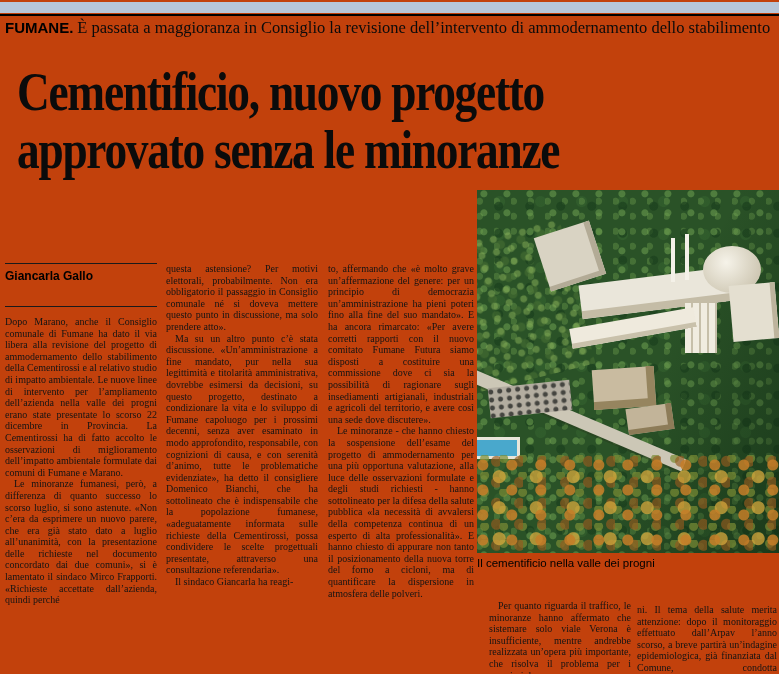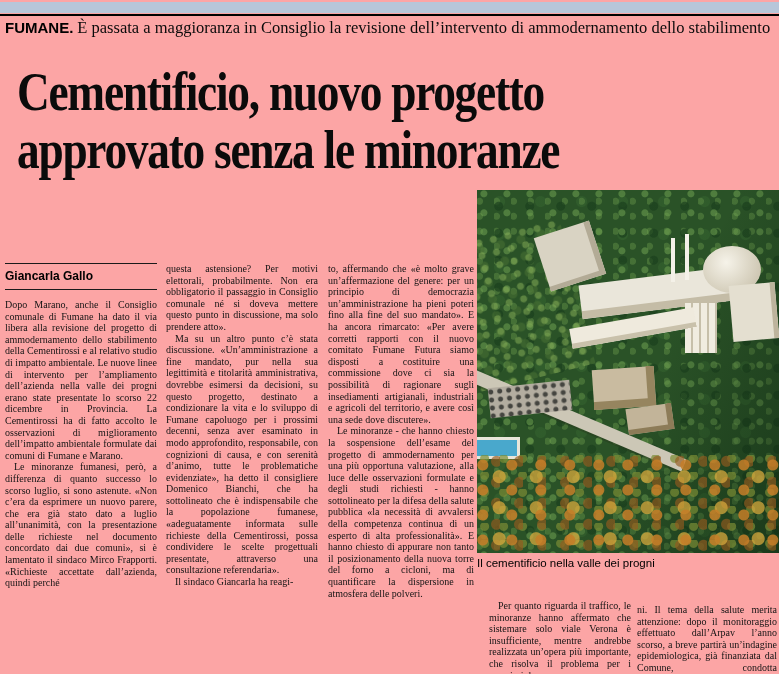--- a/index.html
+++ b/index.html
@@ -1,36 +1,36 @@
 <!DOCTYPE html>
 <html lang="it"><head>
 <meta charset="utf-8">
 <style>
   html,body{margin:0;padding:0;background:#ffffff;}
-  .page{position:relative;width:779px;height:674px;background:#fca5a5;overflow:hidden;
+  .page{position:relative;width:779px;height:674px;background:#c2410c;overflow:hidden;
         font-family:"Liberation Serif",serif;color:#141414;}
   .topband{position:absolute;left:0;top:2px;width:779px;height:11px;background:#b7c6d9;}
   .toprule{position:absolute;left:0;top:14px;width:779px;height:2px;background:#000;}
   .kicker{position:absolute;left:5px;top:18px;width:770px;white-space:nowrap;}
   .kicker-label{font-family:"Liberation Sans",sans-serif;font-weight:800;font-size:15px;color:#000;}
   .kicker-text{font-family:"Liberation Serif",serif;font-size:16.5px;color:#0b0b0b;}
   .headline{position:absolute;left:6px;top:52px;margin:11px;}
   .hl{display:block;white-space:nowrap;transform:scaleX(.84);transform-origin:0 50%;
       font-family:"Liberation Serif",serif;font-weight:700;font-size:54px;line-height:58px;
       letter-spacing:-1.5px;color:#0b0b0b;}
   .subhead{position:absolute;left:6px;top:188px;font-size:26px;line-height:32px;color:#111;}
   .col{position:absolute;top:263px;}
   .col1{left:5px;width:152px;}
   .col2{left:166px;width:152px;}
   .col3{left:328px;width:146px;}
   .col4{top:600px;left:489px;width:142px;}
   .col5{top:584px;left:637px;width:140px;margin-top:20px;}
   .byline{border-top:1.5px solid #1a1a1a;border-bottom:1.5px solid #1a1a1a;
           font-family:"Liberation Sans",sans-serif;font-weight:700;font-size:12px;
-          padding:5px 0 6px 0;margin-bottom:9px;color:#000;}
+          padding:5px 0 23px 0;margin-bottom:9px;color:#000;}
   .para{margin:0;text-align:justify;font-size:10px;line-height:11.6px;
         font-family:Liberation Serif, serif;color:#141414;hyphens:auto;}
   .para.ind{text-indent:9px;}
   
   .photo{position:absolute;left:477px;top:190px;width:302px;height:363px;overflow:hidden;
     background-color:#2a5227;
     background-image:
       radial-gradient(circle at 30% 20%, rgba(110,160,80,.55) 0 3px, transparent 4px),
       radial-gradient(circle at 70% 60%, rgba(25,62,28,.65) 0 4px, transparent 5px),
       radial-gradient(circle at 15% 75%, rgba(96,142,70,.5) 0 3px, transparent 4px),

